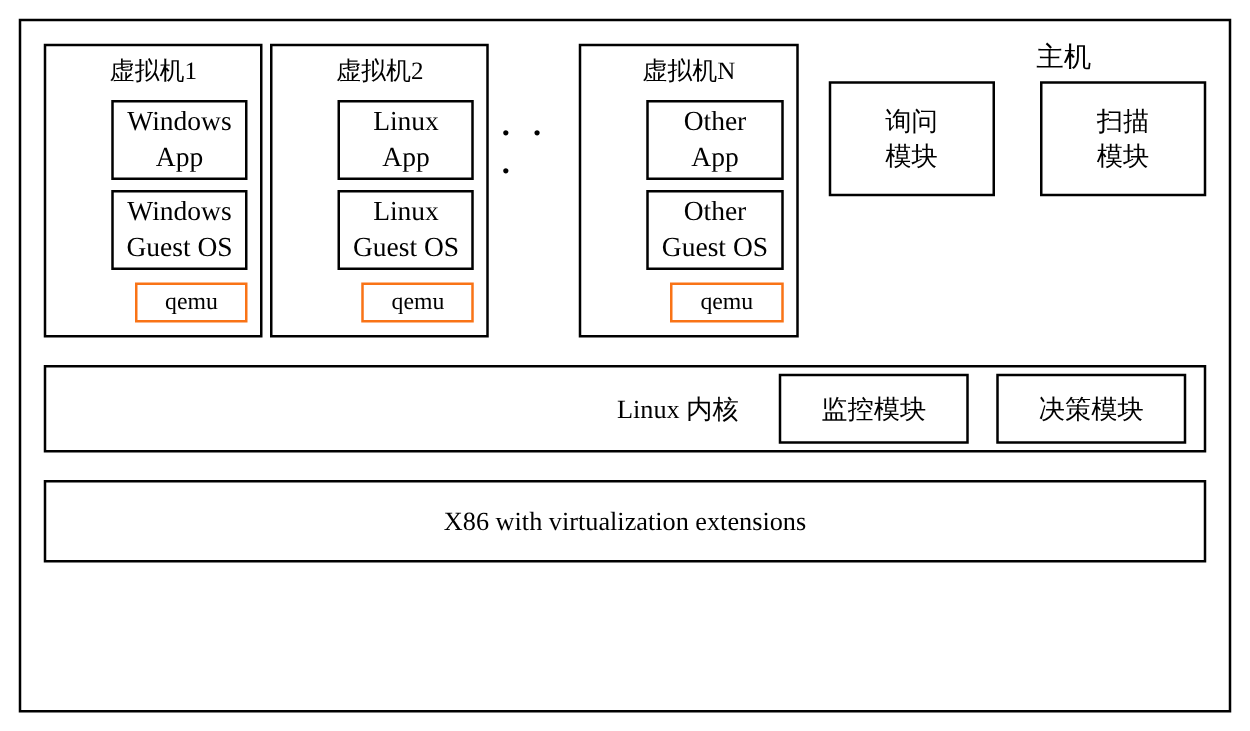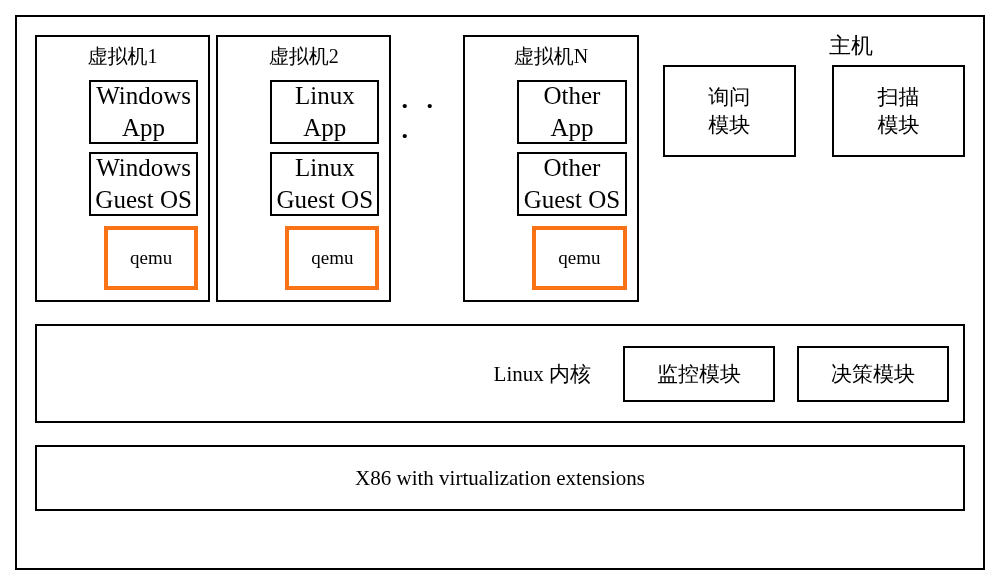--- a/index.html
+++ b/index.html
@@ -42,21 +42,21 @@
       gap: 8px;
     }
     .vm-title {
       text-align: center;
       font-size: 20px;
       margin-bottom: 2px;
     }
     .inner-box {
       border: 2px solid #000;
       text-align: center;
-      font-size: 25px;
+      font-size: 22px;
       padding: 8px 4px;
       line-height: 1.3;
       margin-left: 42px;
     }
     .inner-box.app {
       height: 64px;
       display: flex;
       align-items: center;
       justify-content: center;
     }
@@ -65,23 +65,23 @@
       display: flex;
       align-items: center;
       justify-content: center;
     }
     .qemu-row {
       display: flex;
       justify-content: flex-end;
       margin-top: 2px;
     }
     .qemu-box {
-      border: 4px solid #f97316;
+      border: 2px solid #f97316;
       font-size: 19px;
-      padding: 17px 22px;
+      padding: 3px 22px;
     }
     .ellipsis {
       display: flex;
       align-items: center;
       font-size: 26px;
       font-weight: bold;
       letter-spacing: 6px;
       height: 160px;
       padding: 0 4px;
     }
@@ -94,21 +94,21 @@
     }
     .module-box {
       border: 2px solid #000;
       font-size: 21px;
       padding: 16px 38px;
       text-align: center;
     }
     .kernel-row {
       border: 2px solid #000;
       margin-top: 22px;
-      height: 99px;
+      height: 70px;
       display: flex;
       align-items: center;
       padding: 10px 14px;
       gap: 22px;
     }
     .kernel-label {
       font-size: 21px;
       margin-left: auto;
       margin-right: 10px;
     }

